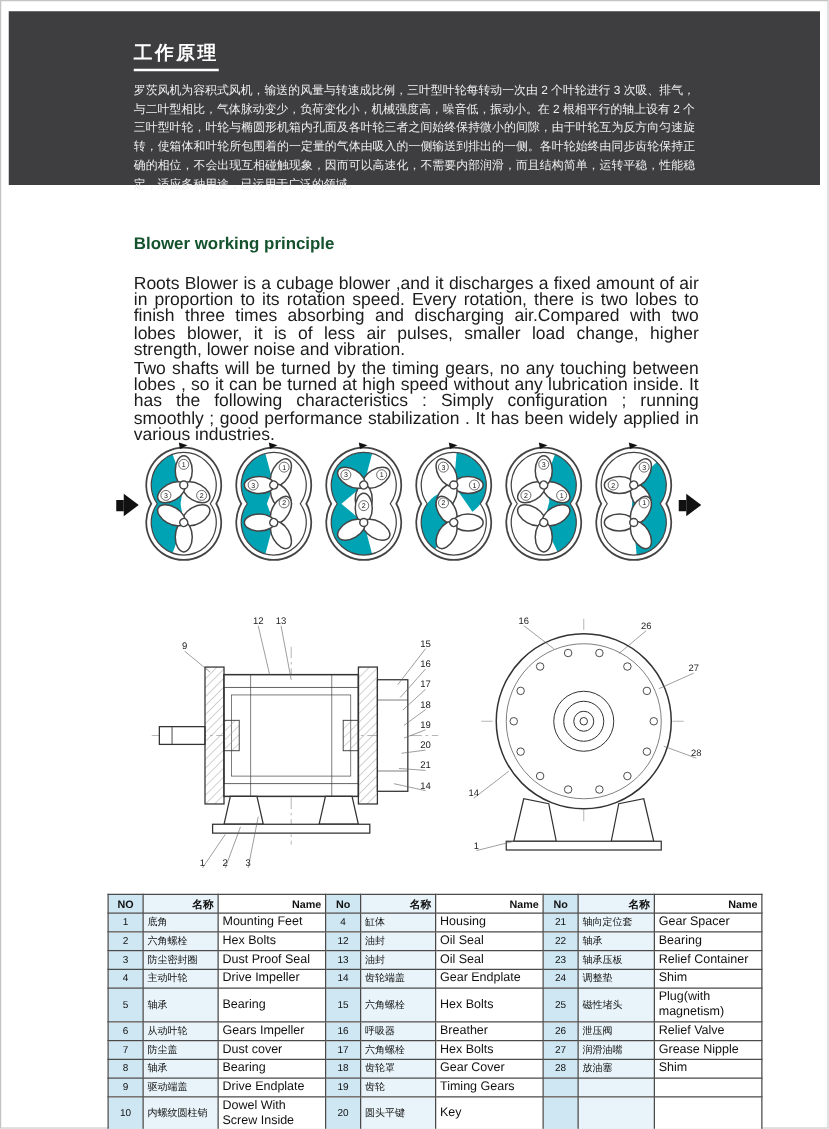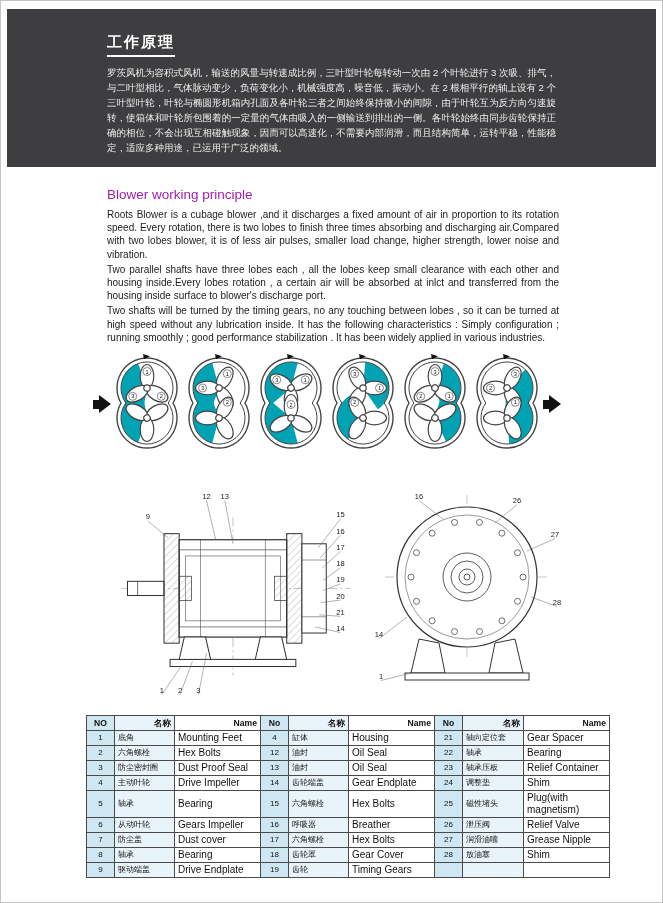--- a/index.html
+++ b/index.html
@@ -1,28 +1,28 @@
 <!DOCTYPE html>
 <html><head>
 <meta charset="utf-8">
 <style>
   *{margin:0;padding:0;box-sizing:border-box}
   html,body{background:#ffffff}
   body{width:663px;height:903px;position:relative;font-family:"Liberation Sans","DejaVu Sans",sans-serif;overflow:hidden}
   .page{position:absolute;top:0;left:0;width:663px;height:903px;background:#fff;border:1px solid #c4c4c4}
 
   
-  .dark-band{position:absolute;top:8px;left:6px;right:6px;height:158px;background:#3e3e40;color:#f2f2f2;padding:24px 100px 0 100px}
+  .dark-band{position:absolute;top:8px;left:6px;right:6px;height:139px;background:#3e3e40;color:#f2f2f2;padding:24px 100px 0 100px}
   .cn-title{font-size:15px;font-weight:bold;color:#fff;display:inline-block;border-bottom:2px solid #fff;padding-bottom:3px;letter-spacing:2px}
   .cn-para{margin-top:8px;font-size:9.5px;line-height:15px;text-align:justify;color:#efefef}
 
   
   .en-section{position:absolute;top:186px;left:106px;width:452px}
-  .en-title{font-size:13.5px;font-weight:normal;color:#a21caf;margin-bottom:6px}
-  .en-para{font-size:10px;line-height:13.2px;color:#1b1b1b;text-align:justify;margin-bottom:2px}
+  .en-title{font-size:13.5px;font-weight:bold;color:#14532d;margin-bottom:18px}
+  .en-para{font-size:14px;line-height:13.2px;color:#1b1b1b;text-align:justify;margin-bottom:2px}
 
   
   .rotation-diagram{position:absolute;top:347px;left:92px;width:470px;height:112px;display:flex;align-items:center}
   .flow-arrow{display:flex;align-items:center;flex:0 0 auto}
   .flow-arrow .stem{width:6px;height:9px;background:#111}
   .flow-arrow .head{width:0;height:0;border-top:9px solid transparent;border-bottom:9px solid transparent;border-left:12px solid #111}
   .stages{display:flex;flex:0 0 auto}
   .stage{display:block;width:72px;height:102px}
 
   
@@ -44,21 +44,20 @@
 <div class="page">
 
   <div class="dark-band" style="background: rgb(62, 62, 64);">
     <h1 class="cn-title">工作原理</h1>
     <p class="cn-para">罗茨风机为容积式风机，输送的风量与转速成比例，三叶型叶轮每转动一次由 2 个叶轮进行 3 次吸、排气，与二叶型相比，气体脉动变少，负荷变化小，机械强度高，噪音低，振动小。在 2 根相平行的轴上设有 2 个三叶型叶轮，叶轮与椭圆形机箱内孔面及各叶轮三者之间始终保持微小的间隙，由于叶轮互为反方向匀速旋转，使箱体和叶轮所包围着的一定量的气体由吸入的一侧输送到排出的一侧。各叶轮始终由同步齿轮保持正确的相位，不会出现互相碰触现象，因而可以高速化，不需要内部润滑，而且结构简单，运转平稳，性能稳定，适应多种用途，已运用于广泛的领域。</p>
   </div>
 
   <div class="en-section">
     <h2 class="en-title">Blower working principle</h2>
     <p class="en-para">Roots Blower is a cubage blower ,and it discharges a fixed amount of air in proportion to its rotation speed. Every rotation, there is two lobes to finish three times absorbing and discharging air.Compared with two lobes blower, it is of less air pulses, smaller load change, higher strength, lower noise and vibration.</p>
-    <p class="en-para">Two parallel shafts have three lobes each , all the lobes keep small clearance with each other and housing inside.Every lobes rotation , a certain air will be absorbed at inlct and transferred from the housing inside surface to blower's discharge port.</p>
     <p class="en-para">Two shafts will be turned by the timing gears, no any touching between lobes , so it can be turned at high speed without any lubrication inside. It has the following characteristics : Simply configuration ; running smoothly ; good performance stabilization . It has been widely applied in various industries.</p>
   </div>
 
   <div class="rotation-diagram">
     <span class="flow-arrow">
         <span class="stem"></span>
         <span class="head"></span>
       </span>
     <div class="stages" id="stages">
         <svg class="stage" viewBox="14 0 72 102">
@@ -443,16 +442,27 @@
           <td class="col0">9</td>
           <td class="col1">驱动端盖</td>
           <td class="col2">Drive Endplate</td>
           <td class="col0">19</td>
           <td class="col1">齿轮</td>
           <td class="col2">Timing Gears</td>
           <td class="col0"></td>
           <td class="col1"></td>
           <td class="col2"></td>
         </tr>
+        <tr>
+          <td class="col0">10</td>
+          <td class="col1">内螺纹圆柱销</td>
+          <td class="col2">Dowel With Screw Inside</td>
+          <td class="col0">20</td>
+          <td class="col1">圆头平键</td>
+          <td class="col2">Key</td>
+          <td class="col0"></td>
+          <td class="col1"></td>
+          <td class="col2"></td>
+        </tr>
       </tbody>
   </table>
 
 </div>
 
 </body></html>

